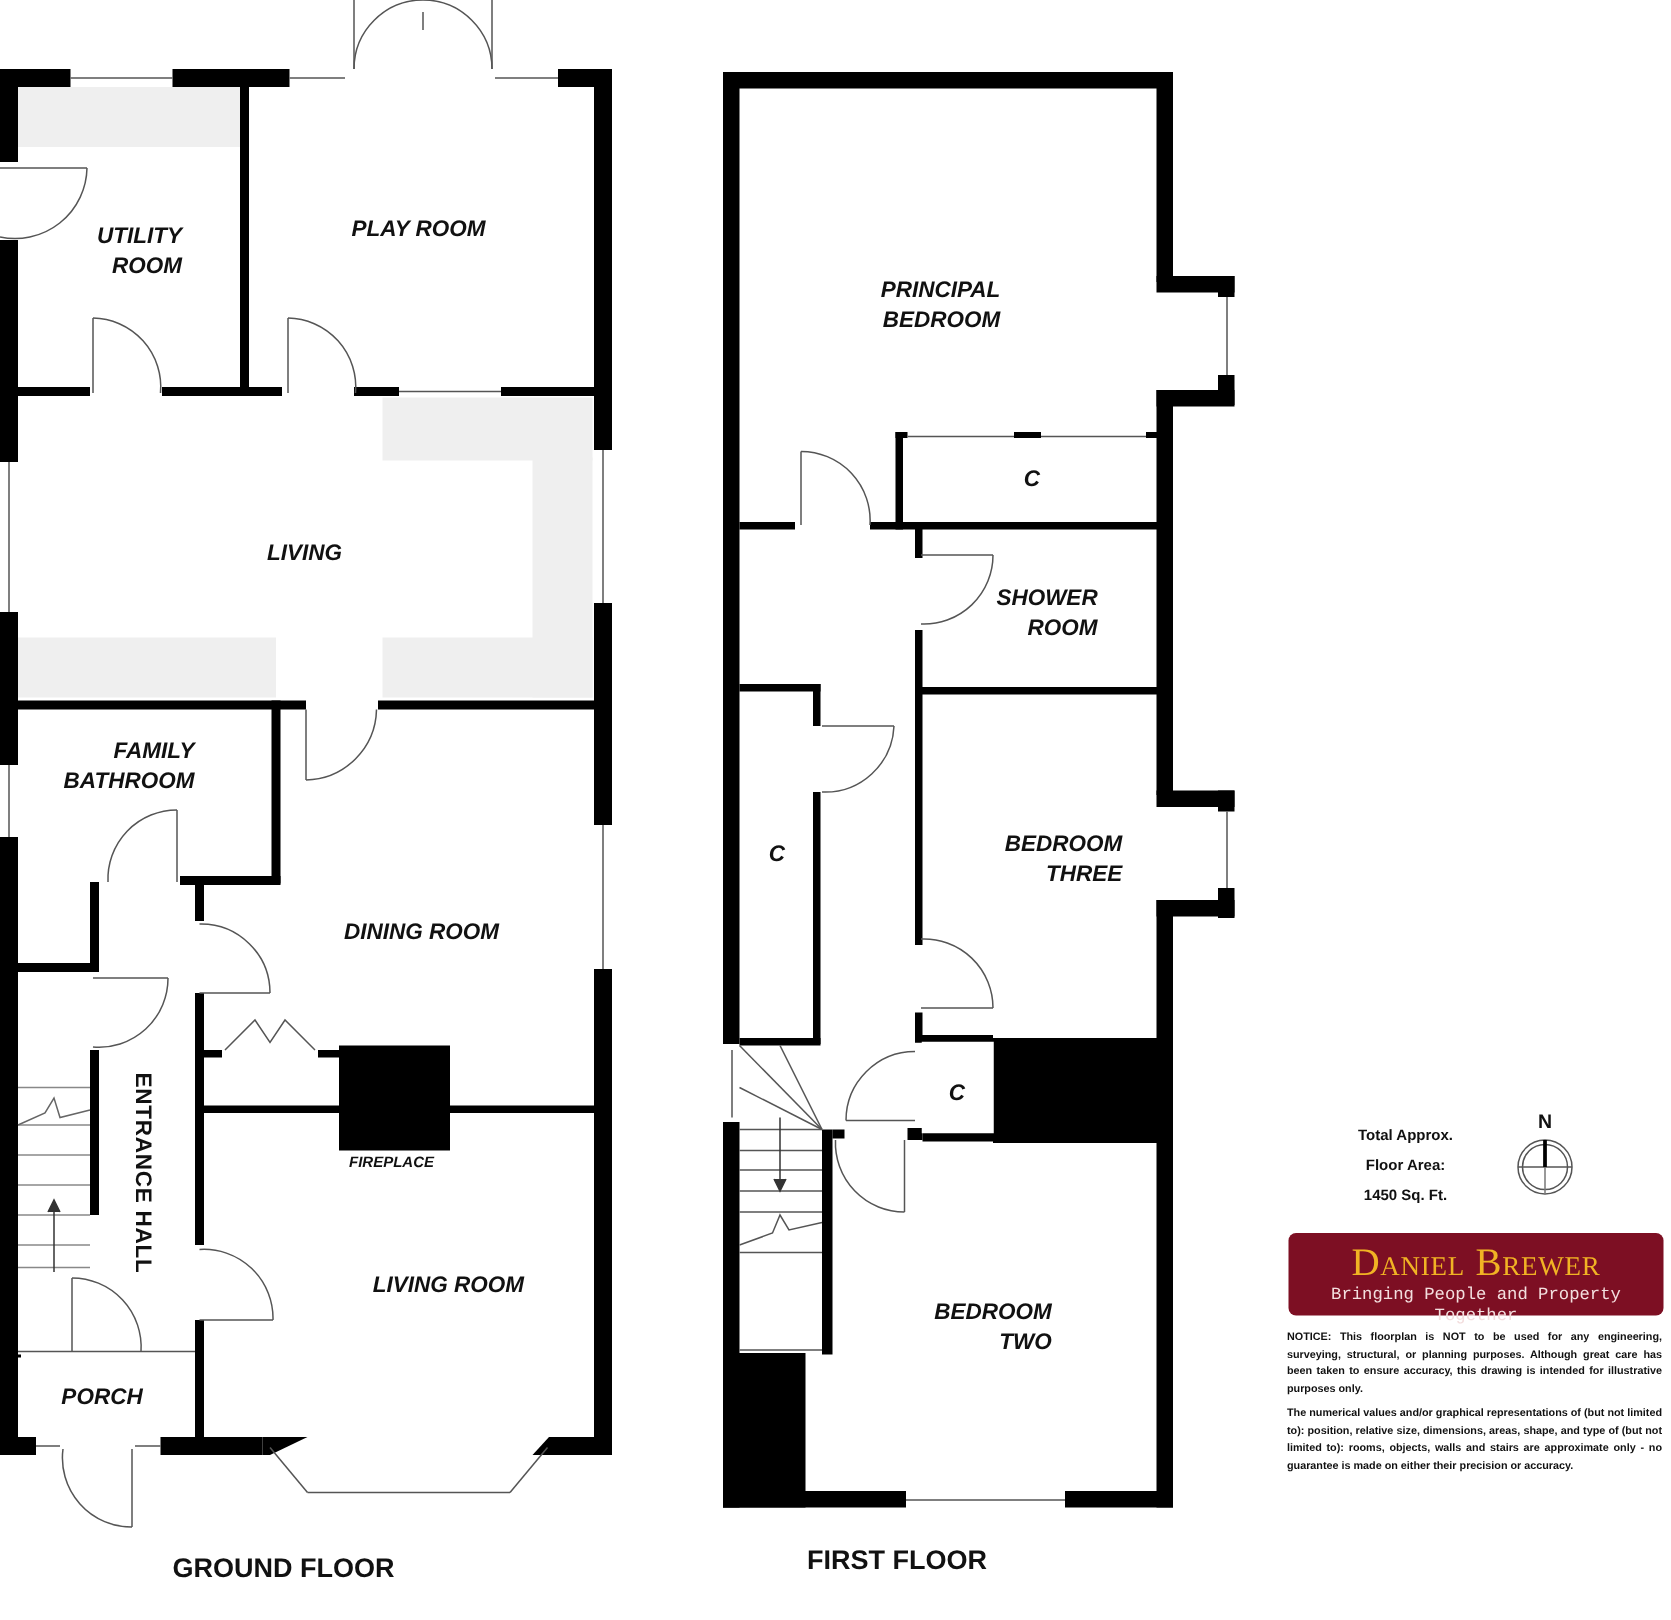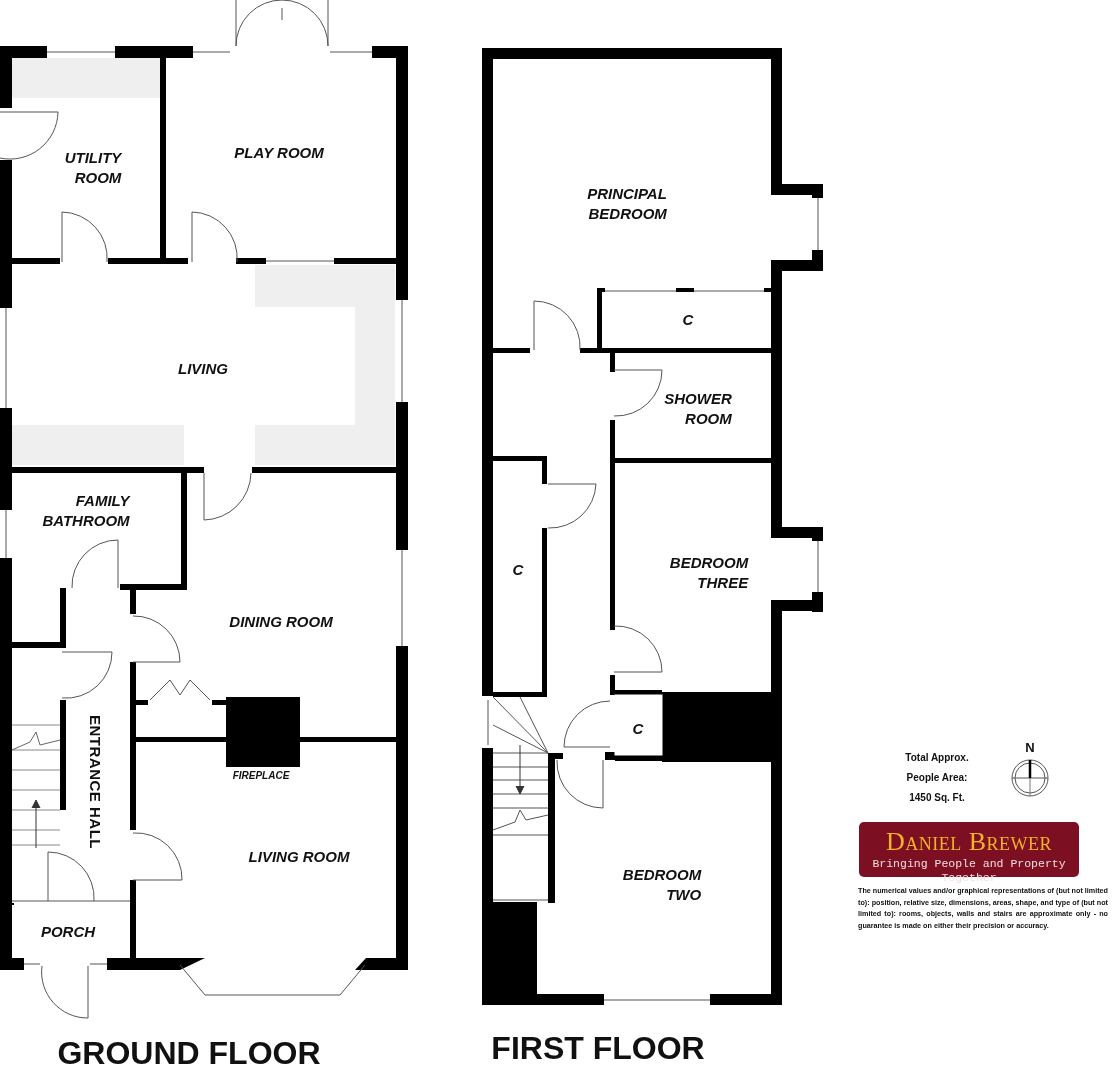--- a/index.html
+++ b/index.html
@@ -1,24 +1,24 @@
 <!DOCTYPE html>
 <html><head>
 <meta charset="utf-8">
 <style>
   html, body { margin: 0; padding: 0; background: #ffffff; }
   body { width: 1114px; height: 1080px; position: relative; overflow: hidden; font-family: "Liberation Sans", sans-serif; }
   svg.plan { position: absolute; left: 0; top: 0; }
   .room-label { position: absolute; font-family: "Liberation Sans", sans-serif; font-weight: bold; font-size: 15px; color: #111; text-align: right; line-height: 20px; white-space: pre-line; transform: translate(-50%, -50%); font-style: italic; }
   .room-label.small { font-size: 10px; line-height: 12px; }
-  .floor-title { position: absolute; font-weight: bold; font-size: 32px; color: #111; transform: translateX(-50%); white-space: nowrap; }
+  .floor-title { position: absolute; font-weight: bold; font-size: 18px; color: #111; transform: translateX(-50%); white-space: nowrap; }
   .entrance-hall { position: absolute; left: 95px; top: 782px; font-weight: bold; font-size: 15px; color: #111; transform: translate(-50%, -50%) rotate(90deg); white-space: nowrap; letter-spacing: 0.5px; }
   .area-block { position: absolute; left: 862px; top: 748px; width: 150px; text-align: center; font-weight: bold; font-size: 10px; line-height: 20px; color: #111; }
   .compass { position: absolute; left: 1005px; top: 742px; width: 50px; height: 60px; }
-  .brand { position: absolute; left: 859px; top: 822px; width: 220px; height: 55px; background: #7d0f23; border-radius: 5px; text-align: center; }
+  .brand { position: absolute; left: 859px; top: 822px; width: 250px; height: 55px; background: #7d0f23; border-radius: 5px; text-align: center; }
   .brand-name { font-family: "Liberation Serif", serif; color: #f1b324; font-size: 26px; line-height: 30px; padding-top: 5px; letter-spacing: 0.5px; font-variant: small-caps; }
   .brand-tag { font-family: Liberation Mono, monospace; color: #f3dede; font-size: 11.5px; line-height: 14px; }
   .notice { position: absolute; left: 858px; top: 885px; width: 250px; font-size: 7.2px; line-height: 11.5px; color: #111; text-align: justify; font-weight: bold; }
   .notice p { margin: 0 0 5px 0; }
 </style>
 </head>
 <body>
 
 <svg class="plan" width="1114" height="1080" viewBox="0 0 1114 1080">
 
@@ -266,35 +266,36 @@
 <div class="room-label" style="left:518px;top:570px;">C</div>
 <div class="room-label" style="left:709px;top:573px;">BEDROOM
 THREE</div>
 <div class="room-label" style="left:638px;top:729px;">C</div>
 <div class="room-label" style="left:662px;top:885px;">BEDROOM
 TWO</div>
 <div class="floor-title" style="left:598px;top:1030px;">FIRST FLOOR</div>
 
 <div class="area-block">
   <div>Total Approx.</div>
-  <div>People Area:</div>
+  <div>Floor Area:</div>
   <div>1450  Sq. Ft.</div>
 </div>
 
 <div class="compass">
   <div style="text-align:center;font-size:13px;font-weight:bold;line-height:12px;color:#111;width:50px;">N</div>
   <svg width="50" height="44" viewBox="0 0 50 44">
     <circle cx="25" cy="24" r="18" fill="none" stroke="#555" stroke-width="1"></circle>
     <circle cx="25" cy="24" r="15" fill="none" stroke="#555" stroke-width="1"></circle>
     <line x1="7" y1="24" x2="43" y2="24" stroke="#555" stroke-width="1"></line>
     <line x1="25" y1="24" x2="25" y2="42" stroke="#777" stroke-width="1"></line>
     <line x1="25" y1="6" x2="25" y2="24" stroke="#000" stroke-width="2.5"></line>
   </svg>
 </div>
 
 <div class="brand">
   <div class="brand-name">Daniel Brewer</div>
   <div class="brand-tag">Bringing People and Property Together</div>
 </div>
 
 <div class="notice">
+  <p>NOTICE: This floorplan is NOT to be used for any engineering, surveying, structural, or planning purposes. Although great care has been taken to ensure accuracy, this drawing is intended for illustrative purposes only.</p>
   <p>The numerical values and/or graphical representations of (but not limited to): position, relative size, dimensions, areas, shape, and type of (but not limited to): rooms, objects, walls and stairs are approximate only - no guarantee is made on either their precision or accuracy.</p>
 </div>
 
 </body></html>

